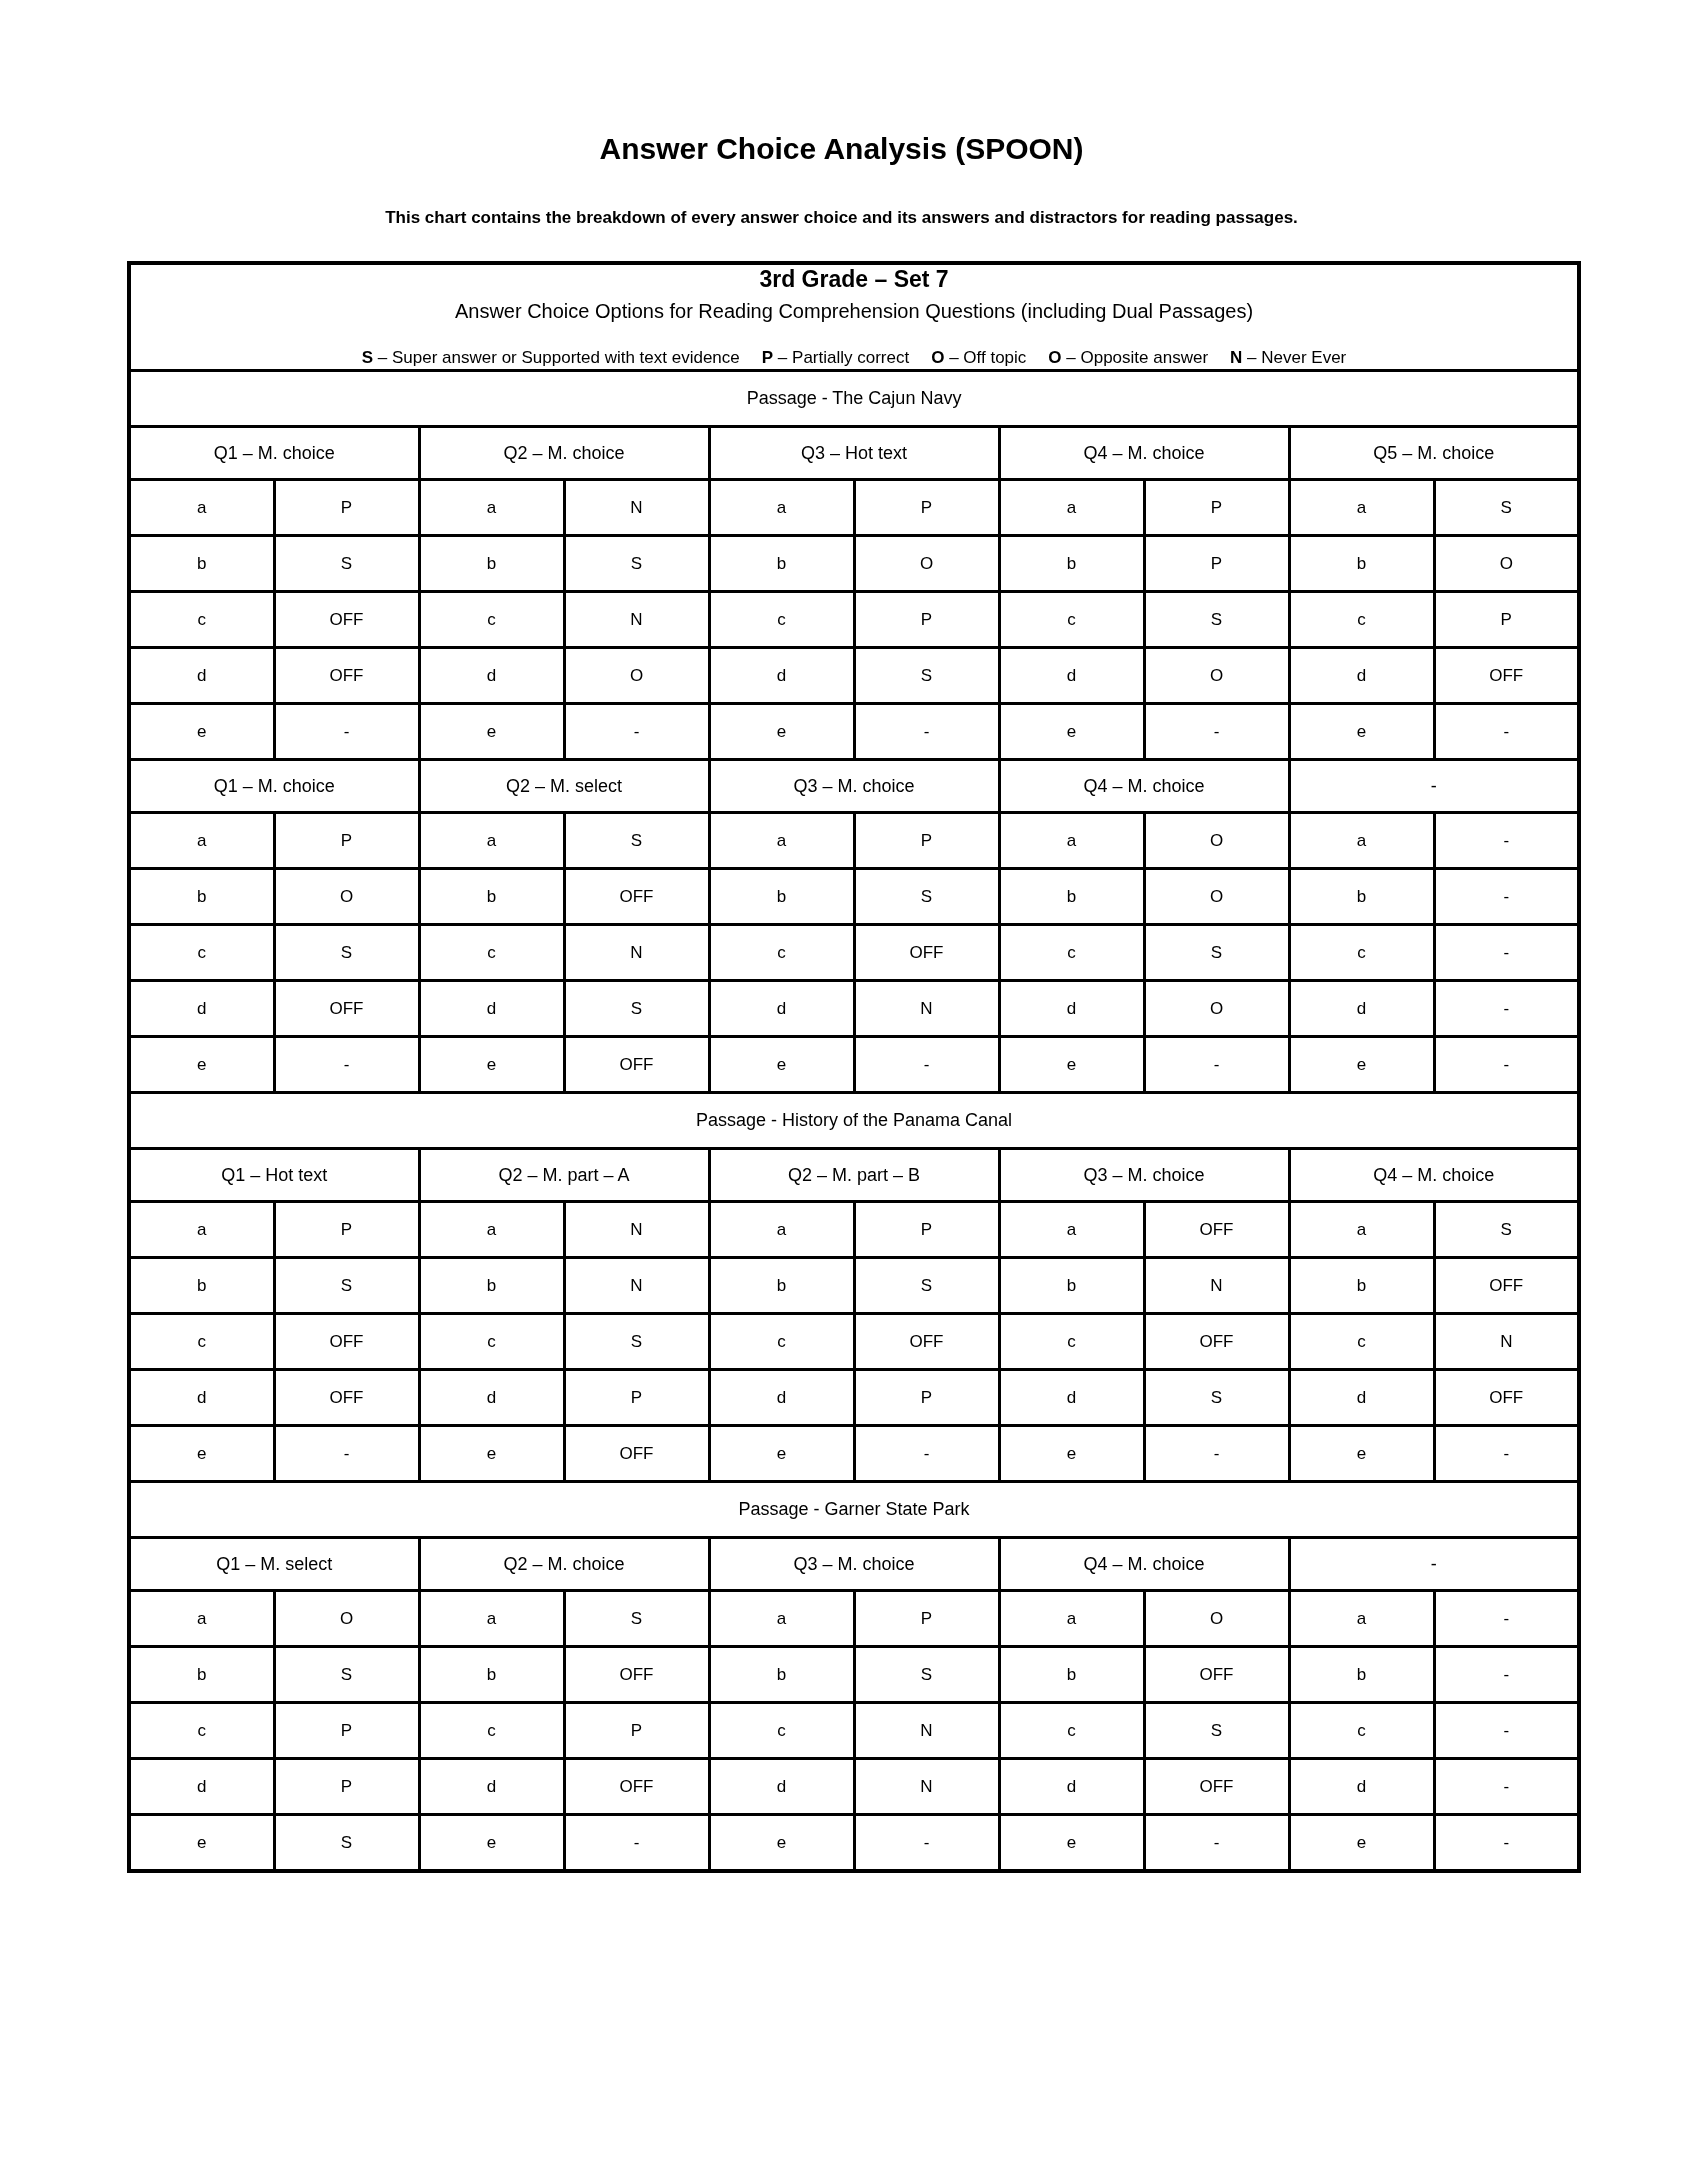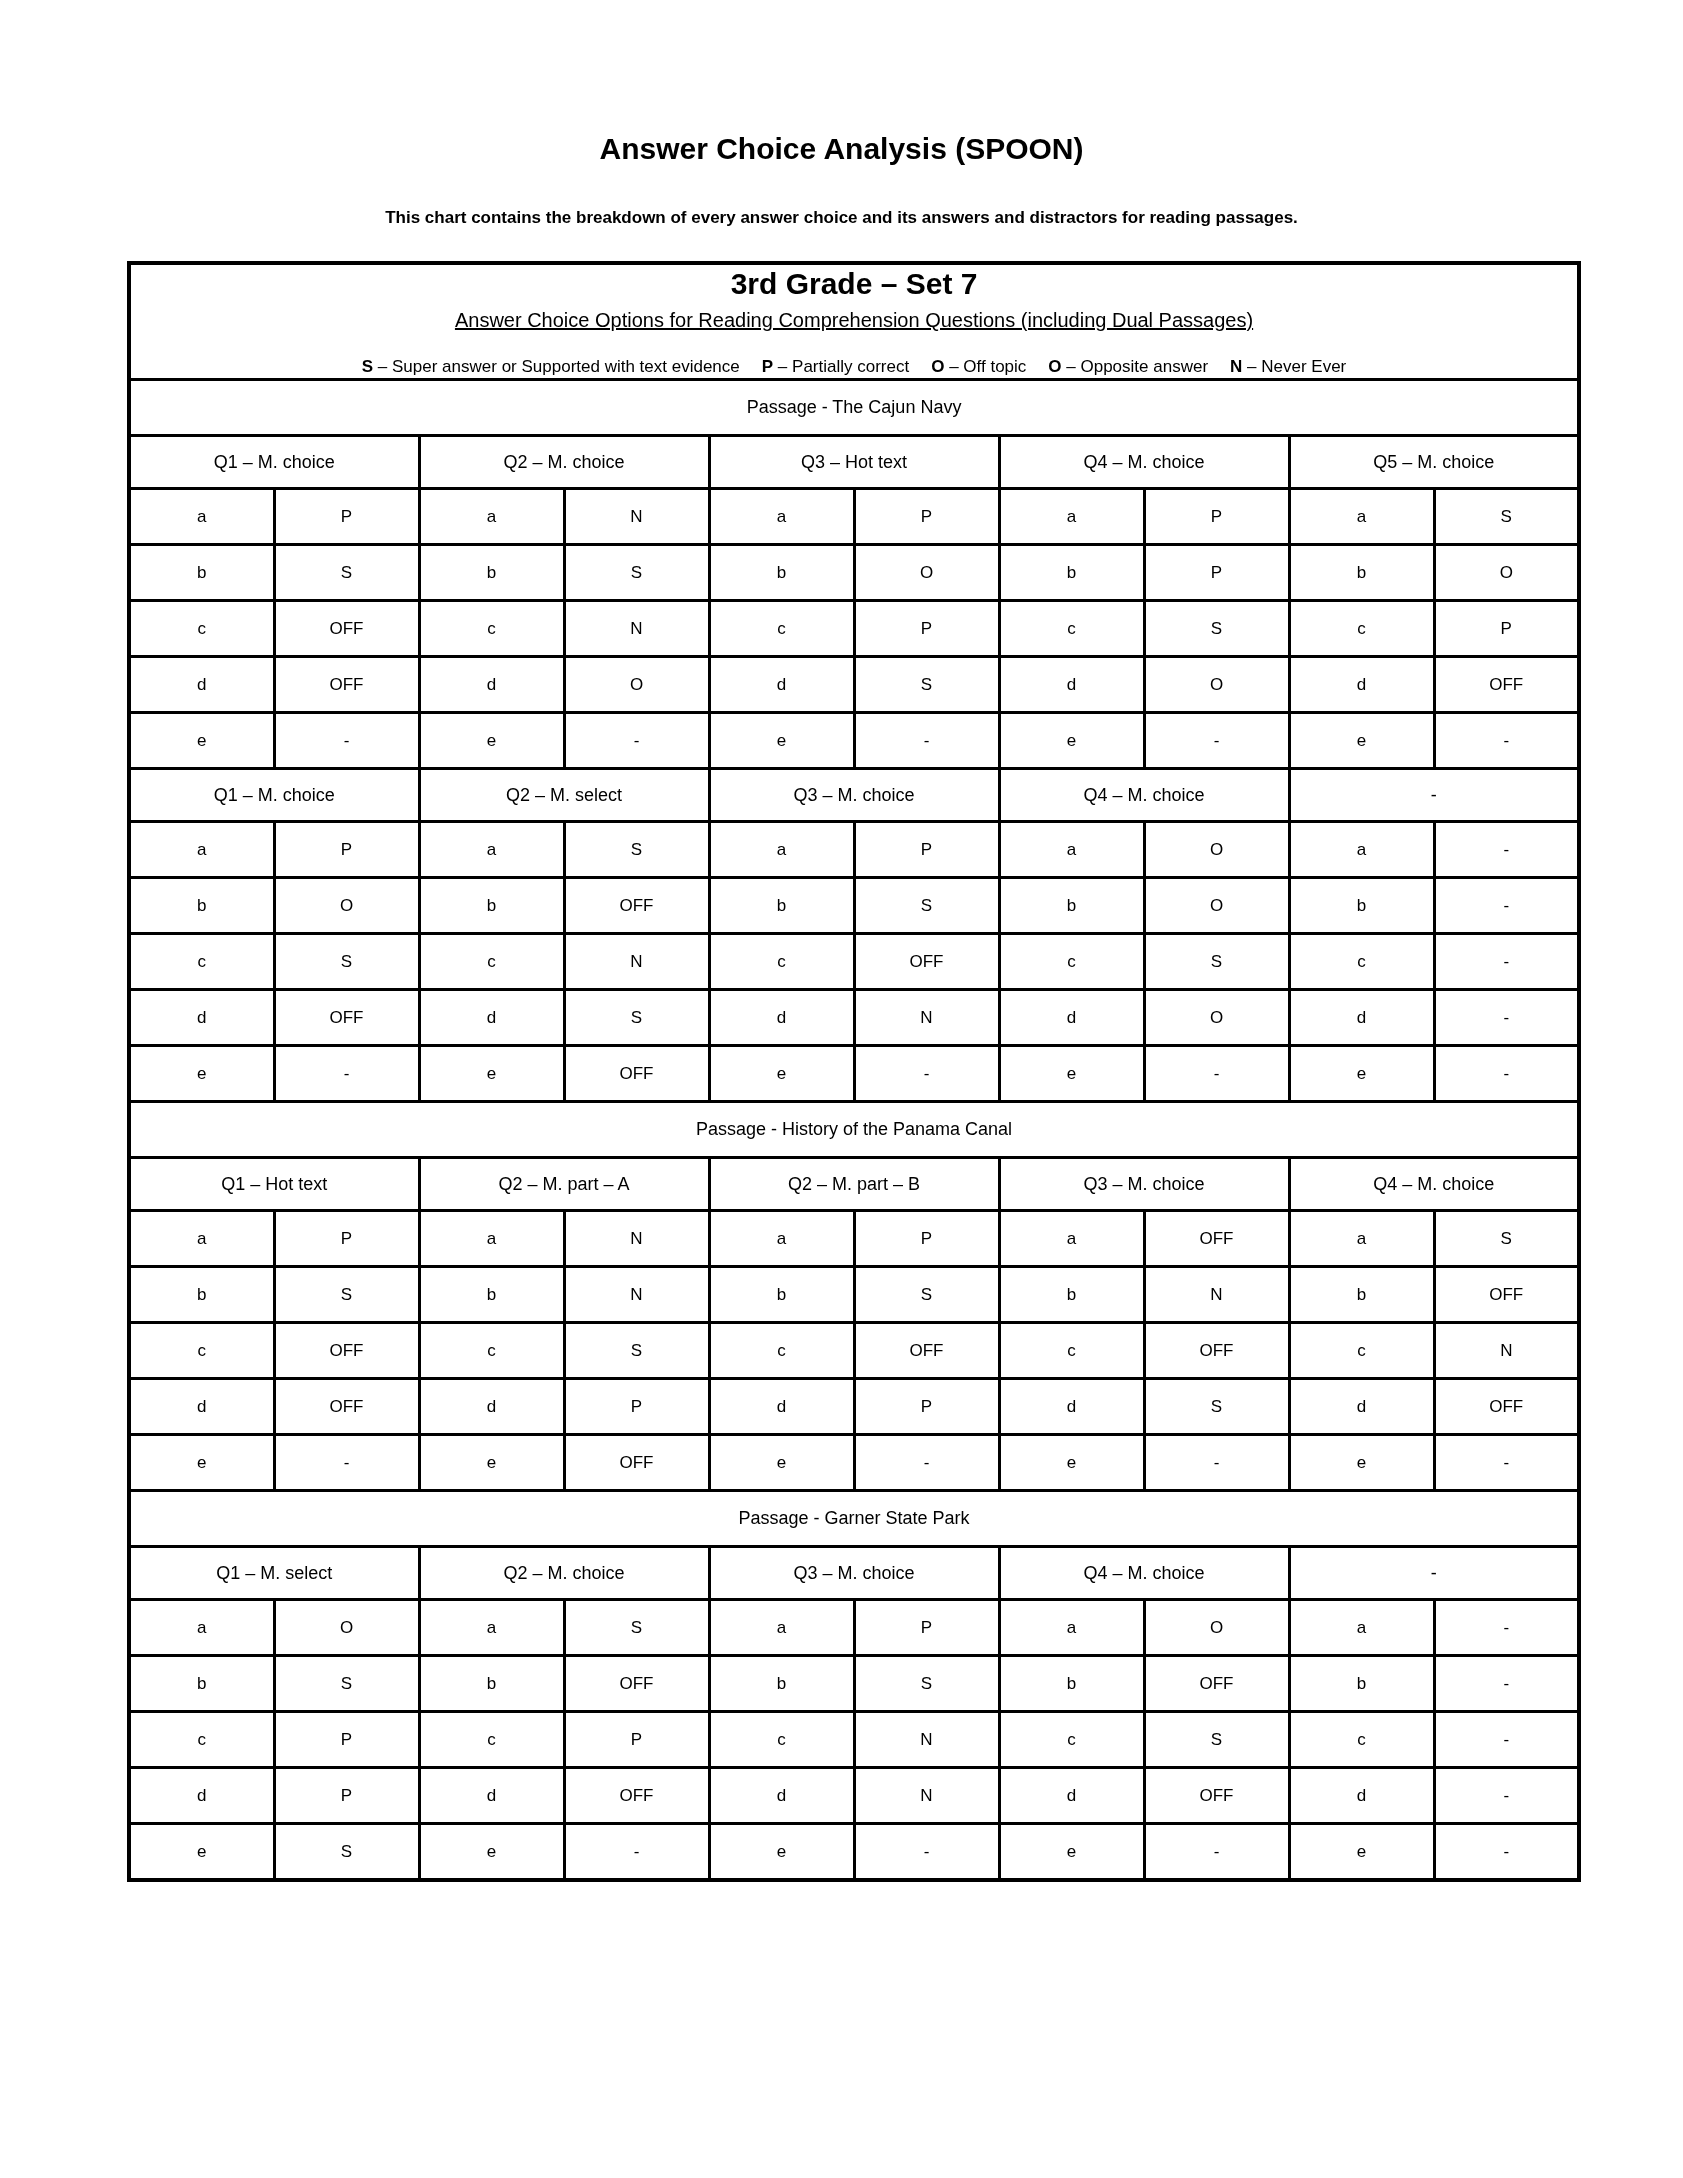--- a/index.html
+++ b/index.html
@@ -42,27 +42,26 @@
     border: 3px solid #000000;
     text-align: center;
     vertical-align: middle;
     padding: 0;
     overflow: hidden;
   }
   td.header-cell {
     padding: 26px 40px 24px 40px;
   }
   .hdr-line1 {
-    font-size: 30px;
+    font-size: 23px;
     font-weight: bold;
     line-height: 1.25;
   }
   .hdr-line2 {
     font-size: 20px;
-    text-decoration: underline;
     margin-top: 6px;
     line-height: 1.25;
   }
   .hdr-legend {
     font-size: 17px;
     margin-top: 23px;
     line-height: 1.3;
   }
   .legend-item {
     display: inline-block;

